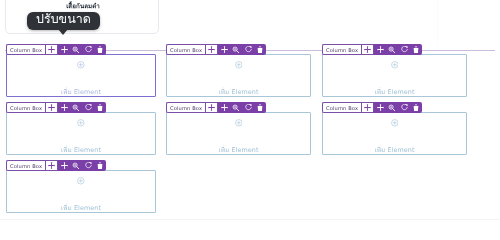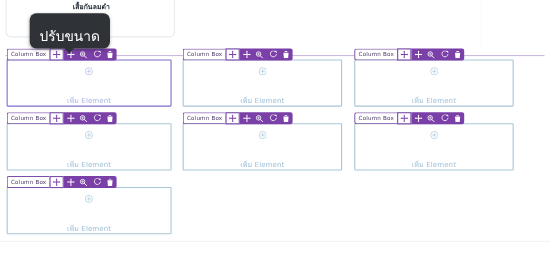--- a/index.html
+++ b/index.html
@@ -32,21 +32,21 @@
     font-size: 7.2px; font-weight: bold; color: #1f2733;
     white-space: nowrap;
   }
 
   
   .tooltip {
     position: absolute; left: 27px; top: 12px;
     background: #2f3338;
     color: #ffffff;
     border-radius: 6px;
-    padding: 14px 9px 5px 9px;
+    padding: 0 9px 5px 9px;
     font-size: 12.5px;
     line-height: 1.05;
     white-space: nowrap;
     z-index: 40;
     box-shadow: 0 1px 3px rgba(0,0,0,.28);
   }
   .tooltip-arrow {
     position: absolute; left: 50%; bottom: -5px;
     width: 0; height: 0; margin-left: -5px;
     border-left: 5px solid transparent;

